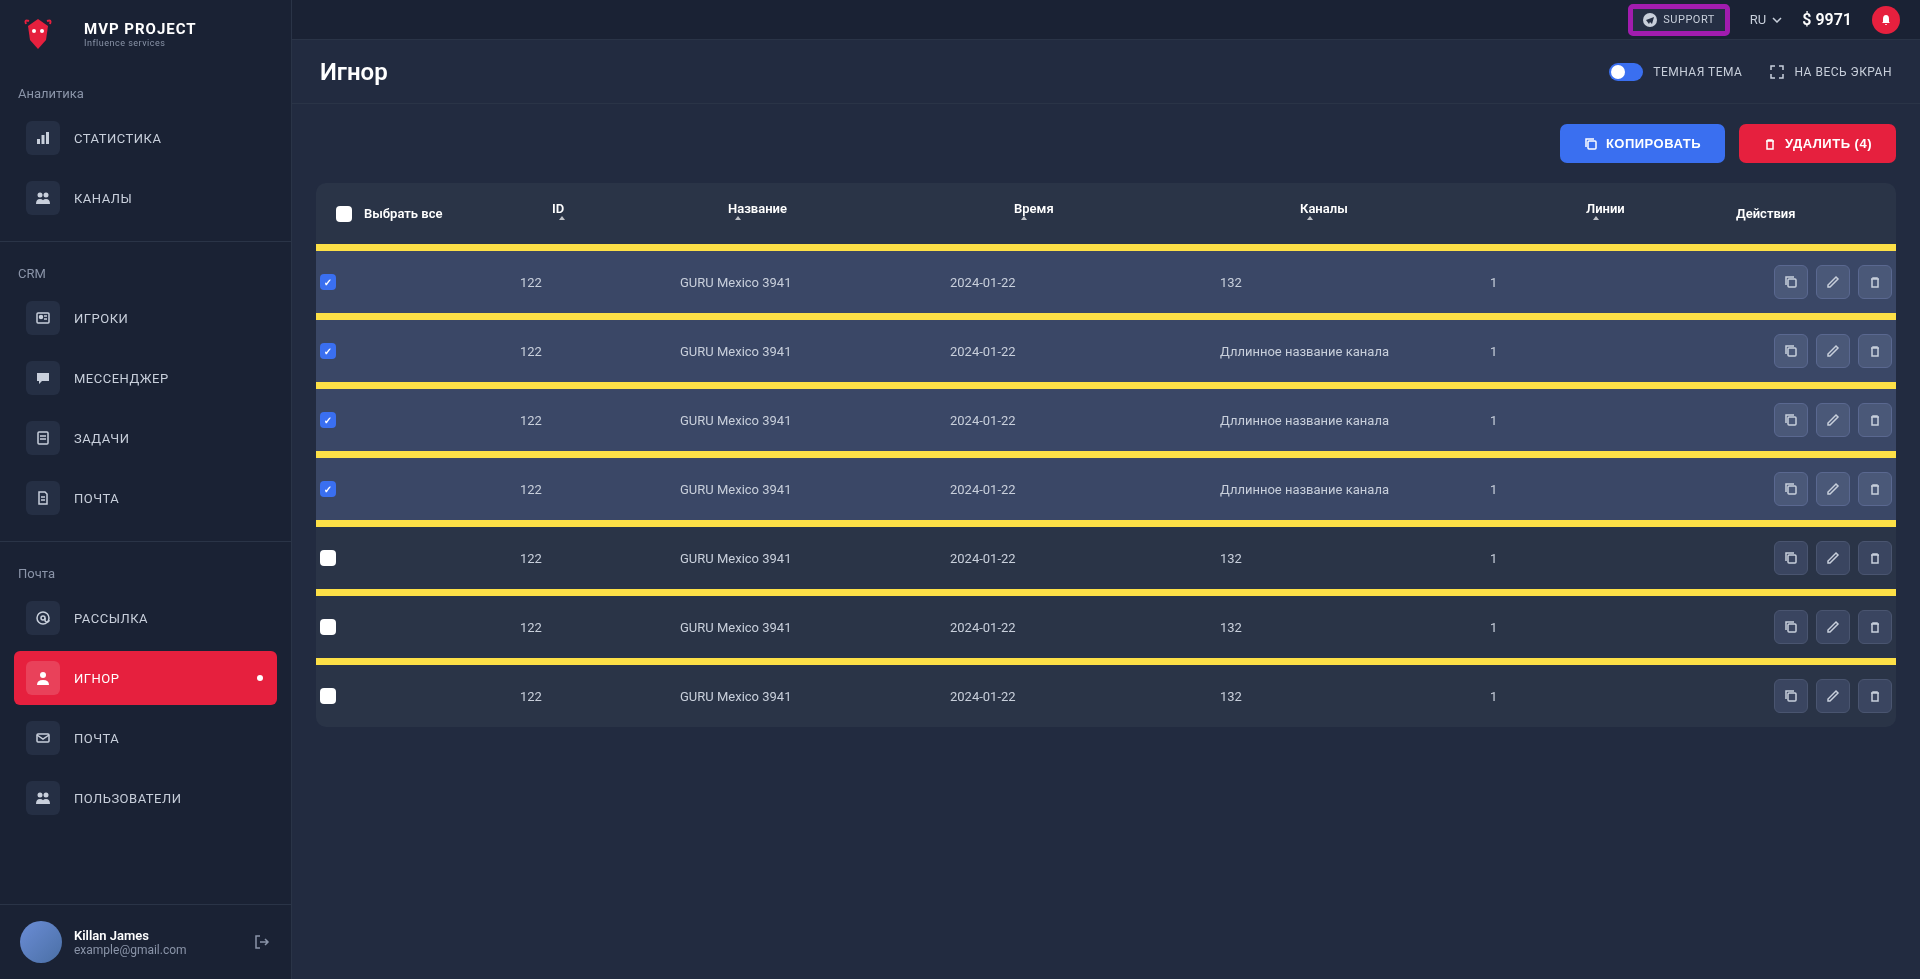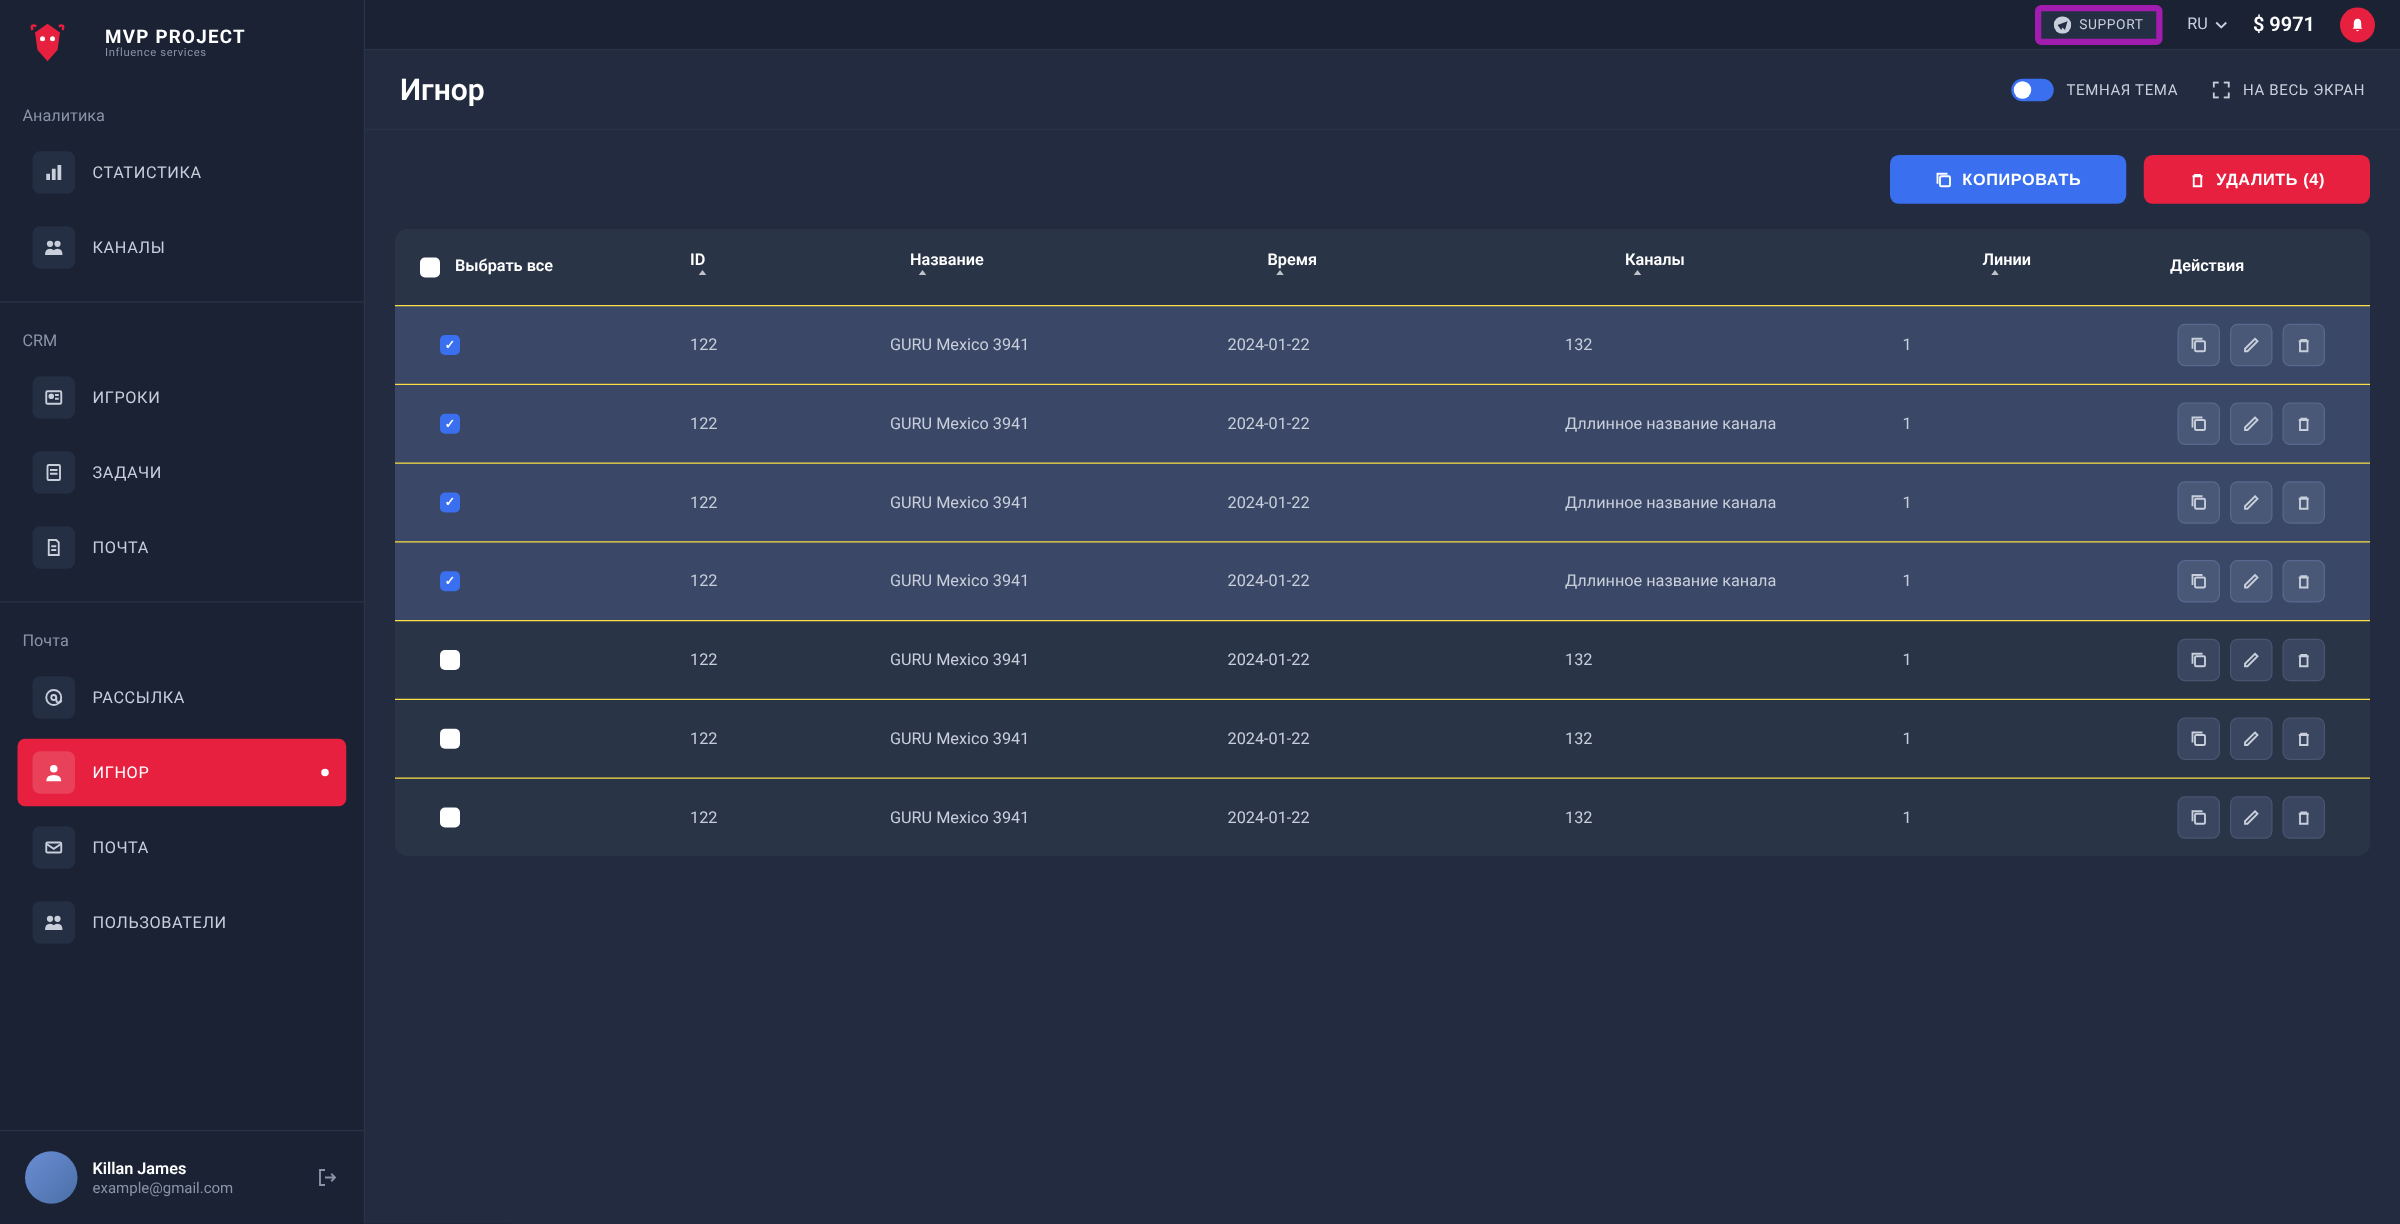--- a/index.html
+++ b/index.html
@@ -38,27 +38,27 @@
 
 .titlebar { height: 64px; display: flex; align-items: center; justify-content: space-between; padding: 0 28px; border-bottom: 1px solid #2a3447; }
 .page-title { font-size: 24px; font-weight: 600; }
 .title-controls { display: flex; align-items: center; gap: 28px; font-size: 12px; color: #c8cfdb; letter-spacing: 0.5px; }
 .toggle { width: 34px; height: 18px; border-radius: 9px; background: #3a6ff0; position: relative; cursor: pointer; }
 .toggle::after { content: ""; position: absolute; left: 2px; top: 2px; width: 14px; height: 14px; border-radius: 50%; background: #fff; }
 .ctrl-item { display: flex; align-items: center; gap: 10px; cursor: pointer; }
 
 .content { padding: 20px 24px; }
 .action-row { display: flex; justify-content: flex-end; gap: 14px; margin-bottom: 20px; }
-.btn { display: flex; align-items: center; gap: 8px; padding: 12px 36px; border-radius: 7px; font-size: 13px; font-weight: 600; cursor: pointer; border: none; letter-spacing: 0.5px; }
+.btn { display: flex; align-items: center; gap: 8px; padding: 12px 24px; border-radius: 7px; font-size: 13px; font-weight: 600; cursor: pointer; border: none; letter-spacing: 0.5px; }
 .btn-blue { background: #3a6ff0; color: #fff; }
 .btn-red { background: #e6203e; color: #fff; }
 
 .table-wrap { background: #2a3447; border-radius: 10px; overflow: hidden; }
 .thead { display: flex; align-items: center; padding: 18px 20px; font-size: 13px; font-weight: 600; color: #fff; gap: 16px; }
-.trow { display: flex; align-items: center; padding: 14px 36px; font-size: 13px; color: #c8cfdb; border-top: 1px solid #fde047; }
+.trow { display: flex; align-items: center; padding: 14px 4px; font-size: 13px; color: #c8cfdb; border-top: 7px solid #fde047; }
 .trow.selected { background: #3a4766; }
 .col-check { width: 200px; display: flex; align-items: center; gap: 12px; }
 .col-id { width: 160px; }
 .col-name { width: 270px; }
 .col-time { width: 270px; }
 .col-channels { width: 270px; }
 .col-lines { flex: 1; }
 .col-actions { width: 140px; display: flex; gap: 8px; justify-content: flex-end; }
 .sort-arrow { margin-left: 6px; opacity: 0.7; }
 .chk { width: 16px; height: 16px; border-radius: 4px; background: #fff; display: inline-flex; align-items: center; justify-content: center; cursor: pointer; flex-shrink: 0; }
@@ -114,20 +114,28 @@
     <div class="nav-item">
       <span class="nav-icon-box">
           <svg width="16" height="16" viewBox="0 0 16 16" fill="none" stroke="#c8cfdb" stroke-width="1.5">
             <rect x="2" y="3" width="12" height="10" rx="1"></rect>
             <circle cx="6" cy="7" r="1.5" fill="#c8cfdb"></circle>
             <line x1="9" y1="6" x2="12" y2="6"></line>
             <line x1="9" y1="9" x2="12" y2="9"></line>
           </svg>
         </span>
       <span>ИГРОКИ</span>
+    </div>
+    <div class="nav-item">
+      <span class="nav-icon-box">
+          <svg width="16" height="16" viewBox="0 0 16 16" fill="#c8cfdb">
+            <path d="M2 3 h12 v8 h-7 l-3 3 v-3 h-2 z"></path>
+          </svg>
+        </span>
+      <span>МЕССЕНДЖЕР</span>
     </div>
     <div class="nav-item">
       <span class="nav-icon-box">
           <svg width="16" height="16" viewBox="0 0 16 16" fill="none" stroke="#c8cfdb" stroke-width="1.5">
             <rect x="3" y="2" width="10" height="12" rx="1"></rect>
             <line x1="5" y1="6" x2="11" y2="6"></line>
             <line x1="5" y1="9" x2="11" y2="9"></line>
           </svg>
         </span>
       <span>ЗАДАЧИ</span>

